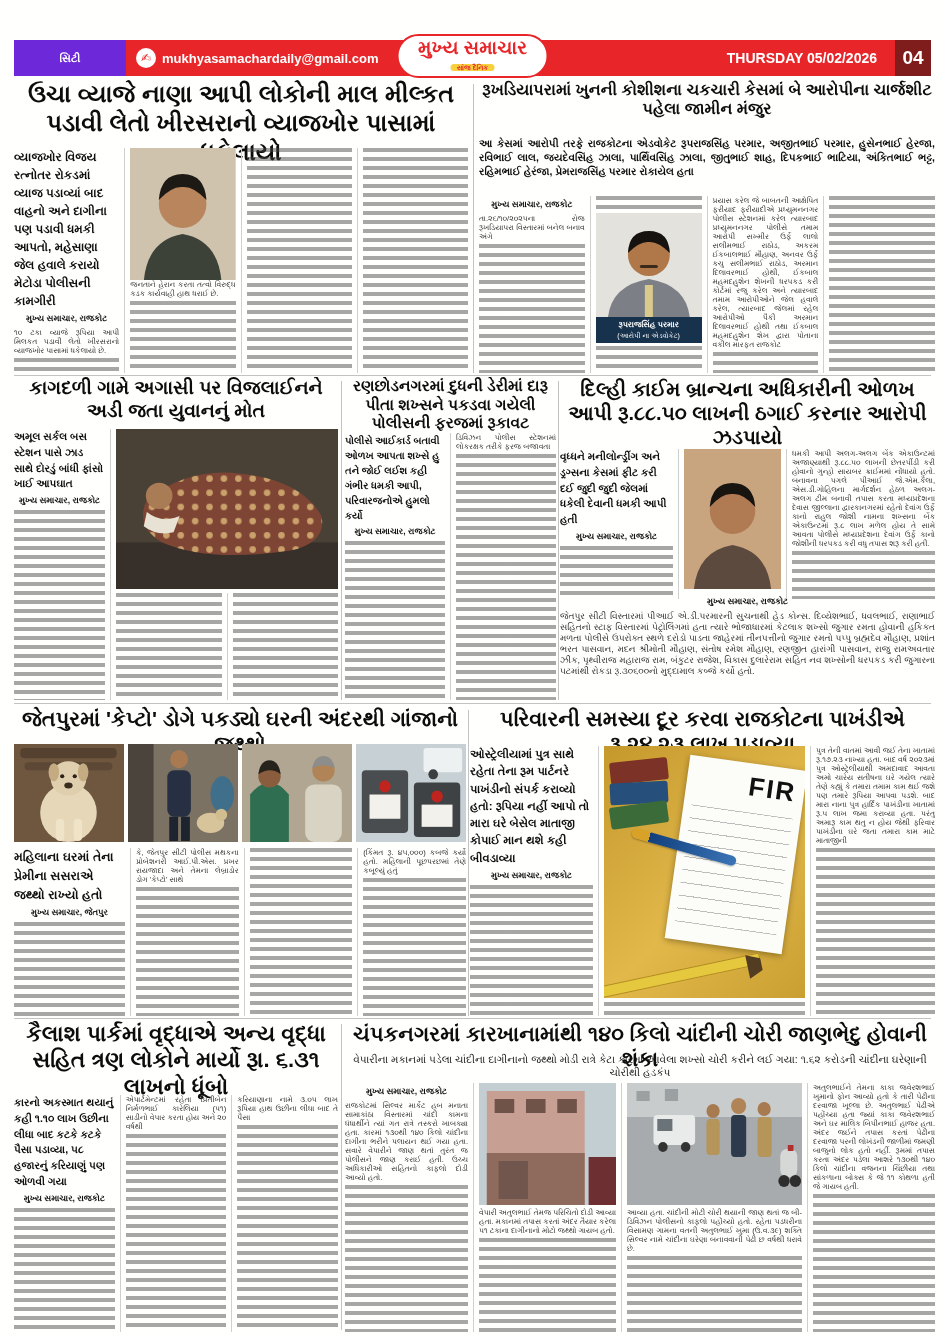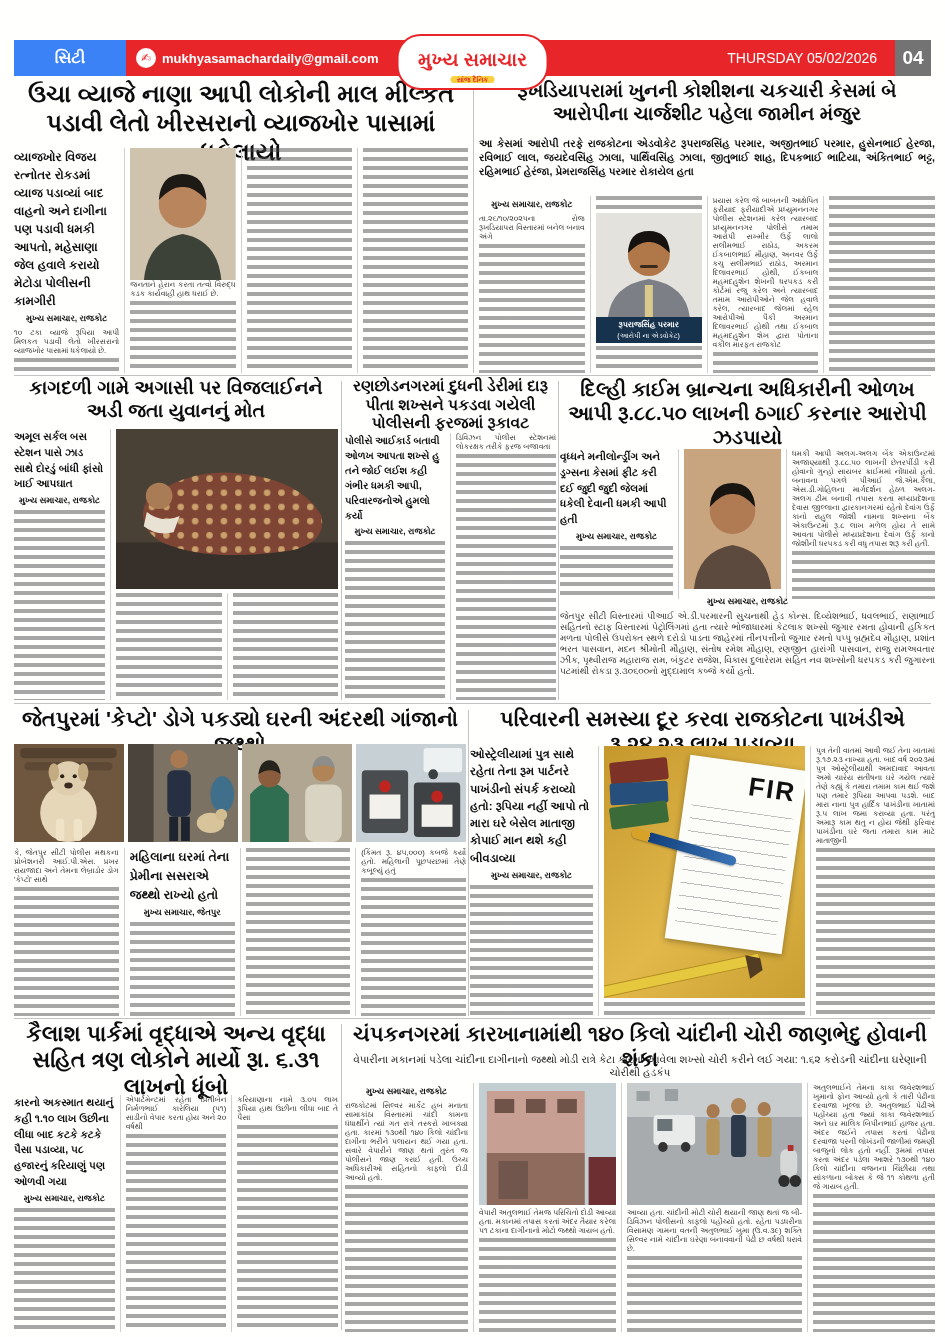--- a/index.html
+++ b/index.html
@@ -2,31 +2,31 @@
 <html><head>
 <meta charset="utf-8">
 <style>
   *{box-sizing:border-box;margin:0;padding:0}
   html,body{width:945px;height:1337px}
   body{background:#e9e7e2;font-family:"Liberation Sans","DejaVu Sans",sans-serif}
   .page{position:relative;width:945px;height:1337px;background:#fffffe;overflow:hidden}
 
   
   .masthead{position:absolute;left:14px;right:14px;top:40px;height:36px;display:flex}
-  .mh-section{flex:0 0 112px;background:#3b82f6;color:#fff;font-weight:700;font-size:16px;
+  .mh-section{flex:0 0 112px;background:#6d28d9;color:#fff;font-weight:700;font-size:11px;
     display:flex;align-items:center;justify-content:center}
   .mh-red{flex:1;background:#e8262a;color:#fff;display:flex;align-items:center;padding:0 10px;position:relative}
   .mh-mail-ic{width:20px;height:20px;background:#fff;border-radius:50%;color:#e8262a;font-size:12px;
     display:flex;align-items:center;justify-content:center;margin-right:6px;flex:0 0 20px}
   .mh-email{font-size:13px;font-weight:700}
-  .mh-date{margin-left:auto;font-size:14px;font-weight:400;padding-right:44px}
-  .mh-page{position:absolute;right:0;top:0;bottom:0;width:36px;background:#737373;color:#fff;
+  .mh-date{margin-left:auto;font-size:14px;font-weight:700;padding-right:44px}
+  .mh-page{position:absolute;right:0;top:0;bottom:0;width:36px;background:#7f1d1d;color:#fff;
     font-size:19px;font-weight:800;display:flex;align-items:center;justify-content:center}
   .mh-logo{position:absolute;left:50%;top:-6px;transform:translateX(-50%);background:#fff;
-    border:2px solid #e8262a;border-radius:24px;padding:14px 20px 3px;text-align:center;line-height:1;z-index:5}
+    border:2px solid #e8262a;border-radius:24px;padding:2px 20px 3px;text-align:center;line-height:1;z-index:5}
   .mh-logo-title{display:block;color:#e8262a;font-weight:800;font-size:19px;white-space:nowrap}
   .mh-logo-tag{display:inline-block;margin-top:1px;background:#f7d23e;color:#e8262a;font-weight:700;
     font-size:7px;border-radius:6px;padding:0 6px;white-space:nowrap}
 
   
   section{position:absolute;overflow:hidden}
   .hl{font-weight:700;color:#0c0c0c;text-align:center;line-height:1.2}
   .subhead{font-weight:400;color:#151515;text-align:center}
   .byline{font-size:8.5px;font-weight:700;text-align:center;color:#101010;margin:3px 0 4px}
   .intro{font-weight:700;color:#0f0f0f;text-align:left}
@@ -104,21 +104,21 @@
       <div class="col">
           <div class="greek grow"></div>
         </div>
       <div class="col">
           <div class="greek grow"></div>
         </div>
     </div>
   </section>
 
   <section style="left:479px;top:80px;width:456px;height:293px">
-    <h1 class="hl" style="font-size:19px">રૂખડિયાપરામાં ખુનની કોશીશના ચકચારી કેસમાં બે આરોપીના ચાર્જશીટ પહેલા જામીન મંજુર</h1>
+    <h1 class="hl" style="font-size:16px">રૂખડિયાપરામાં ખુનની કોશીશના ચકચારી કેસમાં બે આરોપીના ચાર્જશીટ પહેલા જામીન મંજુર</h1>
     <p class="intro" style="position:absolute;top:56px;left:0;right:0;font-size:10.5px;line-height:14px;text-align:justify">આ કેસમાં આરોપી તરફે રાજકોટના એડવોકેટ રૂપરાજસિંહ પરમાર, અજીતભાઈ પરમાર, હુસેનભાઈ હેરજા, રવિભાઈ લાલ, જયદેવસિંહ ઝાલા, પાર્થિવસિંહ ઝાલા, જીતુભાઈ શાહ, દિપકભાઈ ભાટિયા, અંકિતભાઈ ભટ્ટ, રહિમભાઈ હેરંજા, પ્રેમરાજસિંહ પરમાર રોકાયેલ હતા</p>
     <div class="cols art-cols" style="top:116px">
       <div class="col">
         <p class="byline">મુખ્ય સમાચાર, રાજકોટ</p>
         <p class="body">તા.૨૬/૧૦/૨૦૨૫ના રોજ રૂખડિયાપરા વિસ્તારમાં બનેલ બનાવ અંગે</p>
         <div class="greek grow"></div>
       </div>
       <div class="col">
         <div class="greek" style="height:14px;margin-bottom:3px"></div>
         <div class="photo" style="height:104px">
@@ -278,27 +278,27 @@
           <rect x="6" y="26" width="48" height="62" rx="4" fill="#4a4d4f"></rect>
           <rect x="14" y="50" width="32" height="24" fill="#f2f1ec"></rect>
           <circle cx="30" cy="42" r="6" fill="#c0241f"></circle>
           <rect x="60" y="38" width="48" height="54" rx="4" fill="#3f4244"></rect>
           <rect x="68" y="60" width="32" height="22" fill="#f2f1ec"></rect>
           <circle cx="84" cy="52" r="6" fill="#c0241f"></circle>
         </svg>
       </div>
     </div>
     <div class="cols art-cols" style="top:142px">
-      <div class="col">
-        <p class="body">કે, જેતપુર સીટી પોલીસ મથકના પ્રોબેશનરી આઈ.પી.એસ. પ્રખર રાયજાદા અને તેમના લેબ્રાડોર ડોગ 'કેપ્ટો' સાથે</p>
-        <div class="greek grow"></div>
-      </div>
       <div class="col" style="flex:0 0 116px">
         <p class="intro" style="font-size:12.5px;line-height:1.5">મહિલાના ઘરમાં તેના પ્રેમીના સસરાએ જથ્થો રાખ્યો હતો</p>
         <p class="byline">મુખ્ય સમાચાર, જેતપુર</p>
+        <div class="greek grow"></div>
+      </div>
+      <div class="col">
+        <p class="body">કે, જેતપુર સીટી પોલીસ મથકના પ્રોબેશનરી આઈ.પી.એસ. પ્રખર રાયજાદા અને તેમના લેબ્રાડોર ડોગ 'કેપ્ટો' સાથે</p>
         <div class="greek grow"></div>
       </div>
       <div class="col">
           <div class="greek grow"></div>
         </div>
       <div class="col">
         <p class="body">(કિંમત રૂ. ૪૫,૦૦૦) કબજે કર્યો હતો. મહિલાની પૂછપરછમાં તેણે કબૂલ્યું હતું</p>
         <div class="greek grow"></div>
       </div>
     </div>

